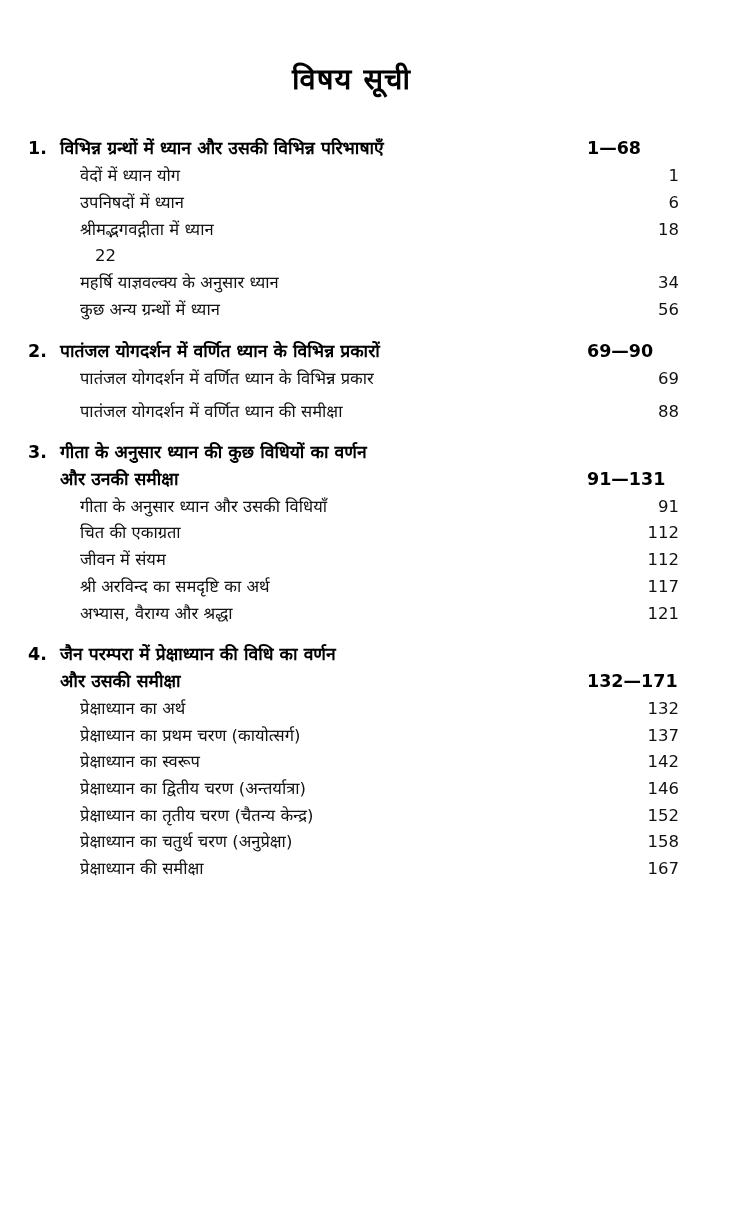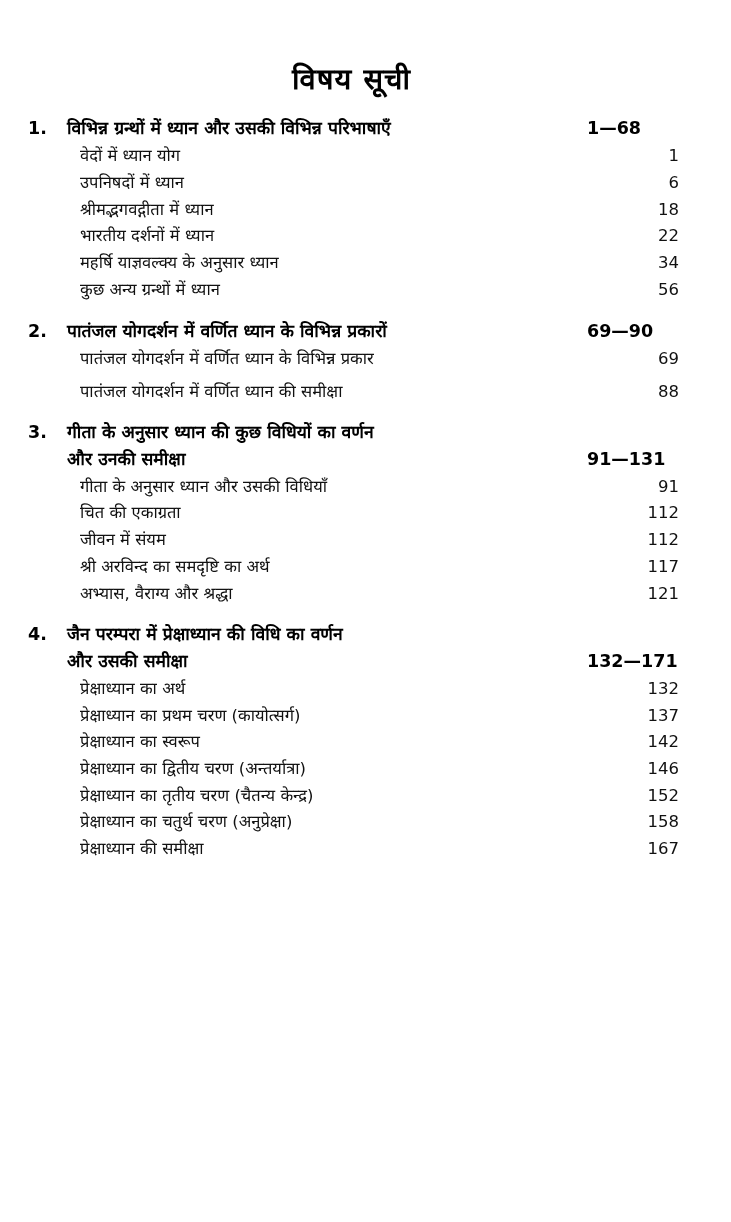--- a/index.html
+++ b/index.html
@@ -20,21 +20,21 @@
     height: 1222px;
     box-sizing: border-box;
     padding: 0 52px 0 24px;
   }
   .page-title {
     text-align: center;
     font-size: 29px;
     font-weight: bold;
     letter-spacing: 1px;
     margin-top: 58px;
-    margin-bottom: 18px;
+    margin-bottom: 38px;
     color: #000;
   }
   .toc {
     display: block;
   }
   .chapter {
     margin-bottom: 4px;
   }
   .chapter-head {
     display: flex;
@@ -49,21 +49,20 @@
     width: 36px;
     flex: 0 0 36px;
     text-align: left;
     padding-left: 4px;
     box-sizing: border-box;
     font-weight: bold;
   }
   .chapter-title {
     flex: 1 1 auto;
     padding-right: 12px;
-    margin-left: 7px;
   }
   .chapter-title .line2 {
     display: block;
   }
   .chapter-pages {
     flex: 0 0 92px;
     text-align: left;
     font-weight: bold;
     white-space: nowrap;
   }
@@ -113,21 +112,20 @@
         </div>
         <div class="entry">
           <span class="entry-label">उपनिषदों में ध्यान</span>
           <span class="entry-page">6</span>
         </div>
         <div class="entry">
           <span class="entry-label">श्रीमद्भगवद्गीता में ध्यान</span>
           <span class="entry-page">18</span>
         </div>
         <div class="entry">
-          <span class="entry-label">भारतीय दर्शनों में ध्यान</span>
           <span class="entry-page">22</span>
         </div>
         <div class="entry">
           <span class="entry-label">महर्षि याज्ञवल्क्य के अनुसार ध्यान</span>
           <span class="entry-page">34</span>
         </div>
         <div class="entry">
           <span class="entry-label">कुछ अन्य ग्रन्थों में ध्यान</span>
           <span class="entry-page">56</span>
         </div>

